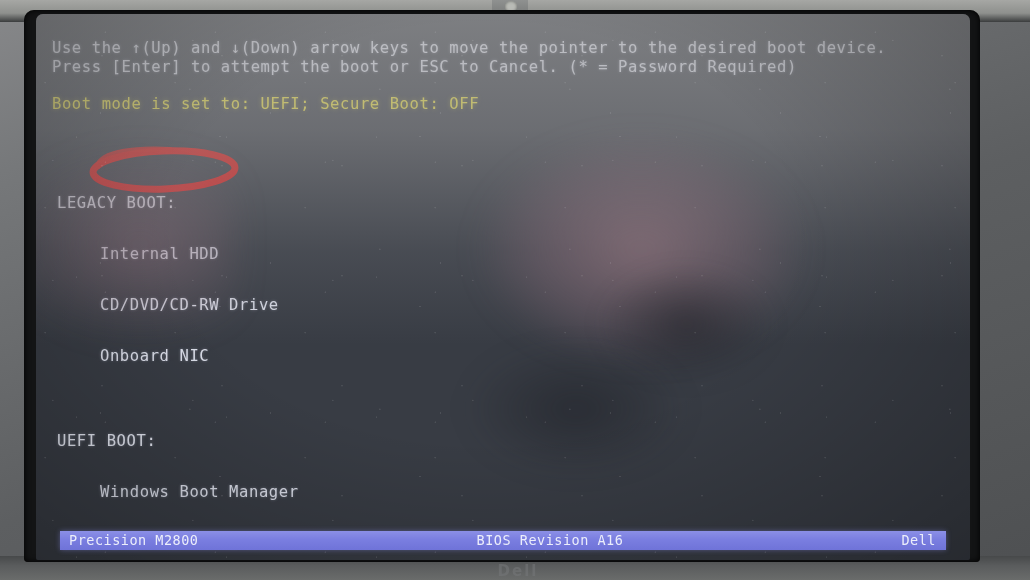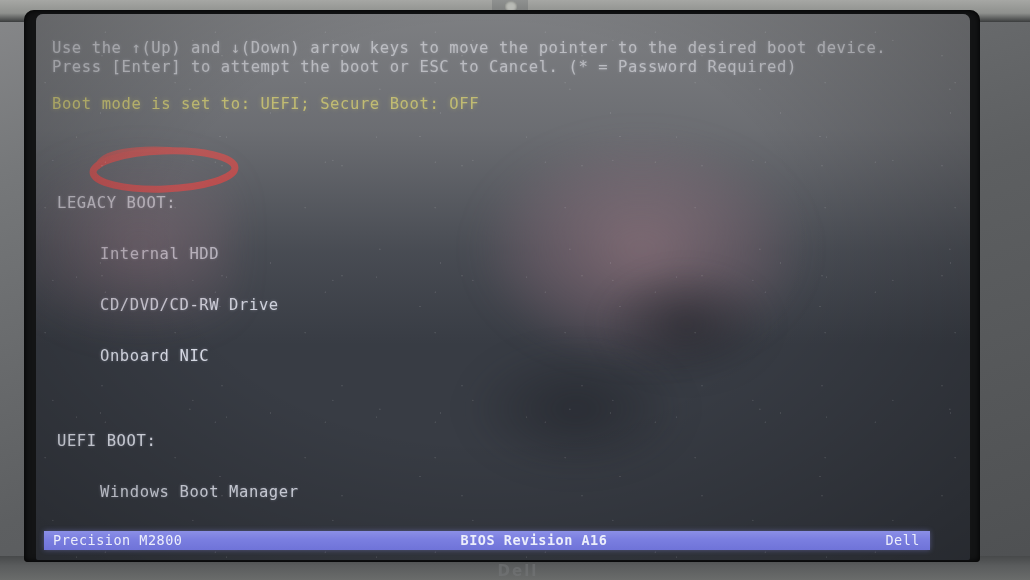--- a/index.html
+++ b/index.html
@@ -76,26 +76,26 @@
 
   .menu{position:absolute;left:0;top:113px;}
   .grp{color:#e2e5ef;padding-left:21px;text-shadow:0 0 3px rgba(200,206,226,.45);}
   .itm{color:#dcdfea;padding-left:64px;text-shadow:0 0 3px rgba(200,206,226,.40);}
   .row{height:17px;}
 
   
   .annot{position:absolute;left:48px;top:132px;width:160px;height:48px;pointer-events:none;}
 
   
-  .statusbar{position:absolute;left:8px;bottom:10px;width:886px;height:19px;
+  .statusbar{position:absolute;left:24px;bottom:10px;width:886px;height:19px;
              background:linear-gradient(180deg,#8b8fe6 0%,#7a7ee0 45%,#6f73d8 100%);
              color:#eceefb;font-size:13.5px;line-height:19px;letter-spacing:.5px;
              display:flex;align-items:center;box-shadow:0 0 5px rgba(130,135,225,.45);}
   .sb-left{padding-left:9px;flex:0 0 auto;}
-  .sb-mid{flex:1 1 auto;text-align:center;font-weight:bold;}
+  .sb-mid{flex:1 1 auto;text-align:center;}
   .sb-right{padding-right:10px;flex:0 0 auto;}
 
   
   .noise{position:absolute;inset:0;opacity:.10;pointer-events:none;
      background-image:
        radial-gradient(circle at 12% 22%,#fff 0.5px,transparent 1px),
        radial-gradient(circle at 38% 66%,#fff 0.5px,transparent 1px),
        radial-gradient(circle at 63% 14%,#fff 0.5px,transparent 1px),
        radial-gradient(circle at 81% 47%,#fff 0.5px,transparent 1px),
        radial-gradient(circle at 27% 88%,#fff 0.5px,transparent 1px),

